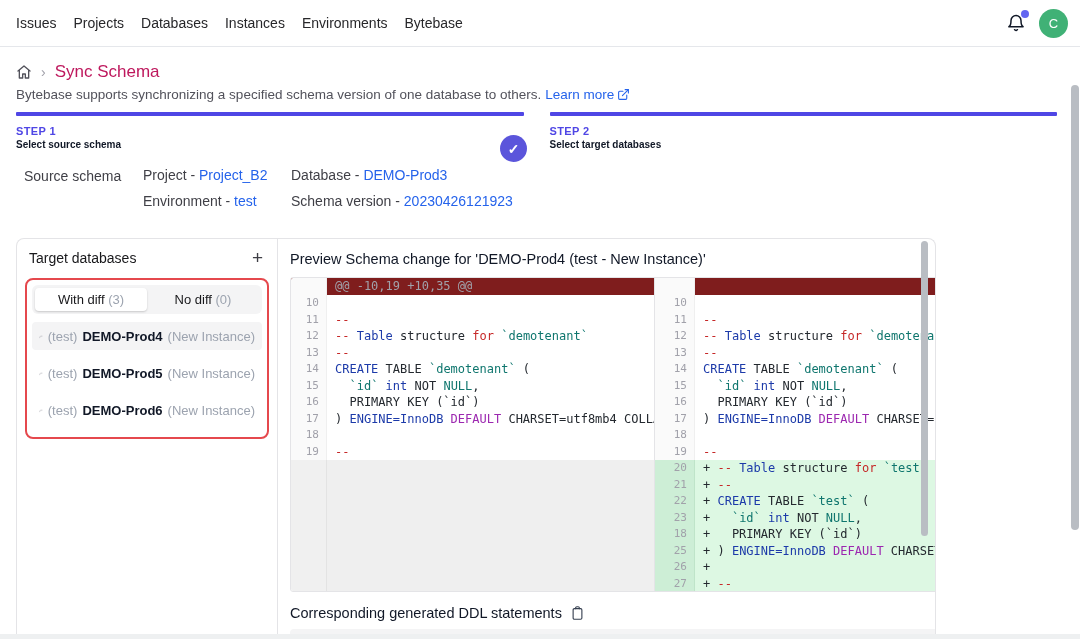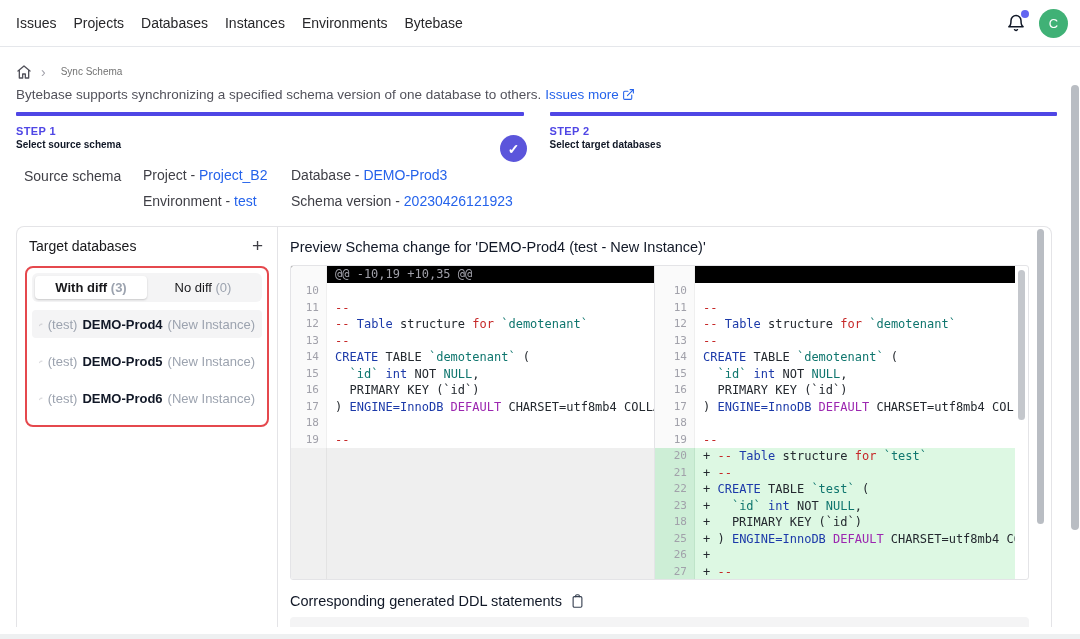--- a/index.html
+++ b/index.html
@@ -13,59 +13,59 @@
   .navitems{display:flex;gap:17px;align-items:center;}
   .navitem{font-size:14px;color:#27272a;font-weight:500;cursor:pointer;white-space:nowrap;}
   .nav-right{margin-left:auto;display:flex;align-items:center;gap:13px;}
   .bell-wrap{position:relative;width:20px;height:20px;cursor:pointer;}
   .bell-wrap svg{display:block;}
   .notif-dot{position:absolute;top:-3px;right:-3px;width:8px;height:8px;border-radius:50%;background:var(--dot,#6366f1);}
   .avatar{width:29px;height:29px;border-radius:50%;background:var(--avatar-bg,#40b176);color:#fff;display:flex;align-items:center;justify-content:center;font-size:13px;font-weight:500;cursor:pointer;}
   
   .crumbrow{display:flex;align-items:center;gap:9px;margin:14px 16px 0;height:21px;}
   .crumb-chev{color:#a1a1aa;font-size:14px;}
-  .crumb-page{font-size:10px;color:#737373;margin-left:6px;}
+  .crumb-page{font-size:17px;color:#be185d;}
   .intro{margin:5px 16px 0;font-size:13.5px;color:#52525b;display:flex;align-items:center;gap:4px;}
   .intro a{color:var(--link,#2563eb);text-decoration:none;cursor:pointer;display:inline-flex;align-items:center;gap:3px;}
   
   .stepper{display:flex;gap:26px;margin:10px 23px 0 16px;}
   .step{flex:1;}
   .stepbar{height:4px;background:var(--accent,#4f46e5);border-radius:1px;}
   .steplabel{margin-top:9px;font-size:11px;font-weight:700;letter-spacing:.4px;color:var(--accent,#4f46e5);}
   .steptitle{margin-top:2px;font-size:10px;font-weight:700;color:#111827;}
   .check-circle{position:absolute;left:500px;top:135px;width:27px;height:27px;border-radius:50%;background:#5b55db;color:#fff;display:flex;align-items:center;justify-content:center;font-size:14px;font-weight:700;}
   
   .source{display:flex;margin:17px 24px 0;font-size:14px;color:#3f3f46;}
   .source-heading{width:119px;padding-top:1px;}
   .source-grid{display:grid;grid-template-columns:148px auto;row-gap:10px;}
   .source-grid a{color:var(--link,#2563eb);text-decoration:none;cursor:pointer;}
   
-  .main{position:absolute;top:226px;left:16px;width:1036px;height:401px;border:1px solid #e4e4e7;border-bottom:none;border-radius:8px 8px 0 0;display:flex;overflow:hidden;box-sizing:border-box;background:#fff;}
+  .main{position:absolute;top:238px;left:16px;width:920px;height:401px;border:1px solid #e4e4e7;border-bottom:none;border-radius:8px 8px 0 0;display:flex;overflow:hidden;box-sizing:border-box;background:#fff;}
   .leftcol{width:261px;border-right:1px solid #e4e4e7;box-sizing:border-box;flex-shrink:0;}
   .leftcol-header{display:flex;align-items:center;justify-content:space-between;padding:11px 14px 4px 12px;}
   .leftcol-title{font-size:14px;color:#18181b;}
   .add-btn{font-size:19px;line-height:16px;color:#3f3f46;cursor:pointer;font-weight:400;}
   .redbox{margin:8px 8px 0;border:2px solid var(--danger,#e5484d);border-radius:8px;padding:5px 5px 4px;}
   .tabs{display:flex;background:#f4f4f5;border-radius:6px;padding:3px;}
   .tab{flex:1;text-align:center;font-size:13px;padding:4px 0;color:#18181b;border-radius:4px;cursor:pointer;}
   .tab .cnt{color:#9ca3af;}
-  .tab.active{background:#fff;box-shadow:0 1px 2px rgba(0,0,0,.18);font-weight:700;}
+  .tab.active{background:#fff;box-shadow:0 1px 2px rgba(0,0,0,.18);font-weight:400;}
   .dblist{margin-top:8px;}
   .dbitem{display:flex;align-items:center;gap:5px;height:28px;padding:0 7px;border-radius:4px;margin-bottom:9px;font-size:13px;cursor:pointer;white-space:nowrap;overflow:hidden;}
   .dbitem.selected{background:#f4f4f5;}
   .dbitem .env,.dbitem .suffix{color:#9ca3af;}
   .dbitem .name{color:#111827;font-weight:700;}
   
   .rightcol{flex:1;position:relative;padding:12px 0 0 12px;box-sizing:border-box;}
   .preview-title{font-size:14.5px;color:#111827;margin-bottom:10px;}
   .diff{width:739px;height:315px;border:1px solid #e4e4e7;border-radius:3px;display:flex;position:relative;font-family:"DejaVu Sans Mono", monospace;font-size:12px;box-sizing:border-box;overflow:hidden;background:#fff;}
   .pane{display:flex;flex-direction:column;overflow:hidden;}
   .pane.left{width:363px;flex-shrink:0;}
   .pane.right{flex:1;border-left:1px solid #e4e4e7;margin-right:13px;}
-  .dhead{height:17px;background:#000000;display:flex;flex-shrink:0;}
+  .dhead{height:17px;background:#7f1d1d;display:flex;flex-shrink:0;}
   .dhead .gut{background:#fafafa;}
   .dhead .code{color:#a1a1aa;padding-left:8px;line-height:17px;white-space:pre;}
   .drow{height:16.5px;display:flex;flex-shrink:0;line-height:16.5px;}
   .gut{width:36px;flex-shrink:0;text-align:right;padding-right:7px;box-sizing:border-box;color:#a1a1aa;background:#fafafa;border-right:1px solid #efefef;font-size:11px;line-height:16.5px;}
   .code{flex:1;padding-left:8px;white-space:pre;overflow:hidden;color:#24292f;}
   .drow.added .code{background:var(--added-bg,#ddf8e3);}
   .drow.added .gut{background:var(--added-gutter,#cdeed6);border-right-color:#bfe4c9;}
   .dfill{flex:1;display:flex;}
   .dfill .gut{background:#f0f0f0;border-right-color:#e3e3e3;height:auto;}
   .dfill .fillbody{flex:1;background:#efefef;}
@@ -115,21 +115,21 @@
         <path d="M5 9.5V21h5v-6h4v6h5V9.5"></path>
     </svg>
   </span>
   <span class="crumb-chev">›</span>
   <span class="crumb-page">Sync Schema</span>
 </div>
 
 <div class="intro">
   <span>Bytebase supports synchronizing a specified schema version of one database to others.</span>
   <a>
-    <span>Issues more</span>
+    <span>Learn more</span>
     <svg class="icon-svg" width="13" height="13" viewBox="0 0 24 24" fill="none" stroke="#2563eb" stroke-width="2" stroke-linecap="round" stroke-linejoin="round">
       <path d="M18 13v6a2 2 0 0 1-2 2H5a2 2 0 0 1-2-2V8a2 2 0 0 1 2-2h6"></path>
         <path d="M15 3h6v6"></path>
         <path d="M10 14 21 3"></path>
     </svg>
   </a>
 </div>
 
 <div class="stepper">
   <div class="step">

